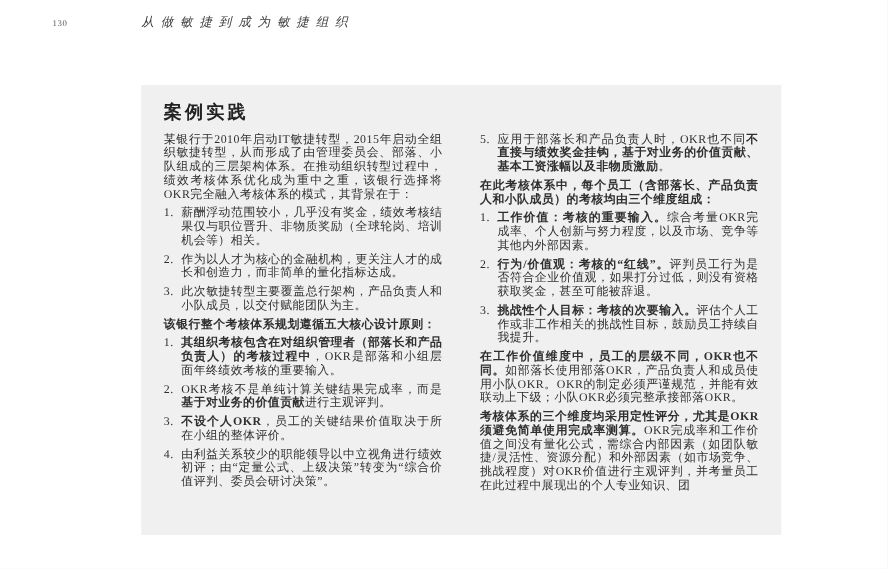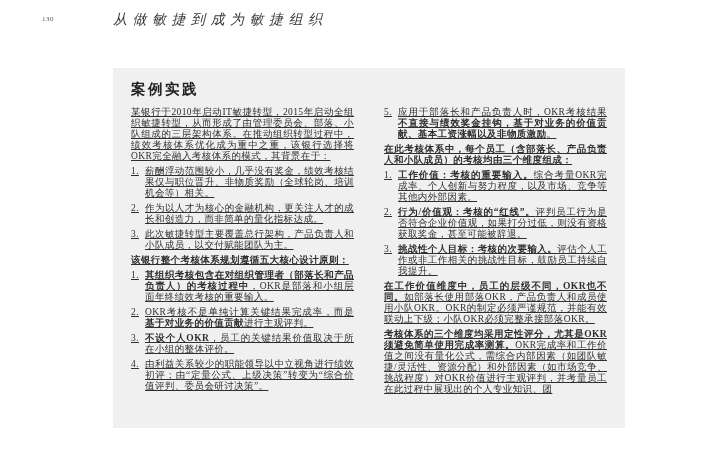--- a/index.html
+++ b/index.html
@@ -6,33 +6,33 @@
   body{
     width:710px;height:455px;background:#ffffff;overflow:hidden;position:relative;
     font-family:"Liberation Serif","DejaVu Serif",serif;
   }
   .page{position:absolute;inset:0;color:#2f2f2f;}
   .pagenum{
     position:absolute;left:42px;top:15px;font-size:7px;color:#555;
     letter-spacing:0.5px;
   }
   .running{
-    position:absolute;left:113px;top:11px;font-size:14px;color:#3a3a3a;
+    position:absolute;left:113px;top:11px;font-size:10px;color:#3a3a3a;
     letter-spacing:5.5px;font-style:italic;white-space:nowrap;
   }
   .case-box{
     position:absolute;left:113px;top:68px;width:512px;height:360px;
     background:#f0f0f0;box-sizing:border-box;padding:10px 18px 26px 18px;
     overflow:hidden;
   }
   .box-title{
     margin:2px 0 8px 0;font-size:14.5px;font-weight:bold;color:#222;
     letter-spacing:2.5px;
   }
-  .cols{display:flex;gap:30px;text-decoration:underline;}
+  .cols{display:flex;gap:30px;}
   .col{
     width:223px;flex:none;font-size:9.5px;line-height:1.16;
     text-align:justify;letter-spacing:0.4px;color:#2f2f2f;
   }
   .para{margin:0 0 4px 0;}
   .list-item{display:flex;margin:0 0 4px 0;}
   .num{width:14px;flex:none;}
   .li-body{flex:1;text-align:justify;}
   .bold{font-weight:bold;}
 </style>
@@ -76,21 +76,21 @@
             <span class="li-body"><span class="bold">不设个人OKR</span><span>，员工的关键结果价值取决于所在小组的整体评价。</span></span>
           </div>
           <div class="list-item">
             <span class="num">4.</span>
             <span class="li-body"><span>由利益关系较少的职能领导以中立视角进行绩效初评；由“定量公式、上级决策”转变为“综合价值评判、委员会研讨决策”。</span></span>
           </div>
         </div>
       <div class="col" id="col-right">
           <div class="list-item">
             <span class="num">5.</span>
-            <span class="li-body"><span>应用于部落长和产品负责人时，OKR考核结果</span><span class="bold">不直接与绩效奖金挂钩，基于对业务的价值贡献、基本工资涨幅以及非物质激励</span><span>。</span></span>
+            <span class="li-body"><span>应用于部落长和产品负责人时，OKR也不同</span><span class="bold">不直接与绩效奖金挂钩，基于对业务的价值贡献、基本工资涨幅以及非物质激励</span><span>。</span></span>
           </div>
           <p class="para"><span class="bold">在此考核体系中，每个员工（含部落长、产品负责人和小队成员）的考核均由三个维度组成：</span></p>
           <div class="list-item">
             <span class="num">1.</span>
             <span class="li-body"><span class="bold">工作价值：考核的重要输入。</span><span>综合考量OKR完成率、个人创新与努力程度，以及市场、竞争等其他内外部因素。</span></span>
           </div>
           <div class="list-item">
             <span class="num">2.</span>
             <span class="li-body"><span class="bold">行为/价值观：考核的“红线”。</span><span>评判员工行为是否符合企业价值观，如果打分过低，则没有资格获取奖金，甚至可能被辞退。</span></span>
           </div>

